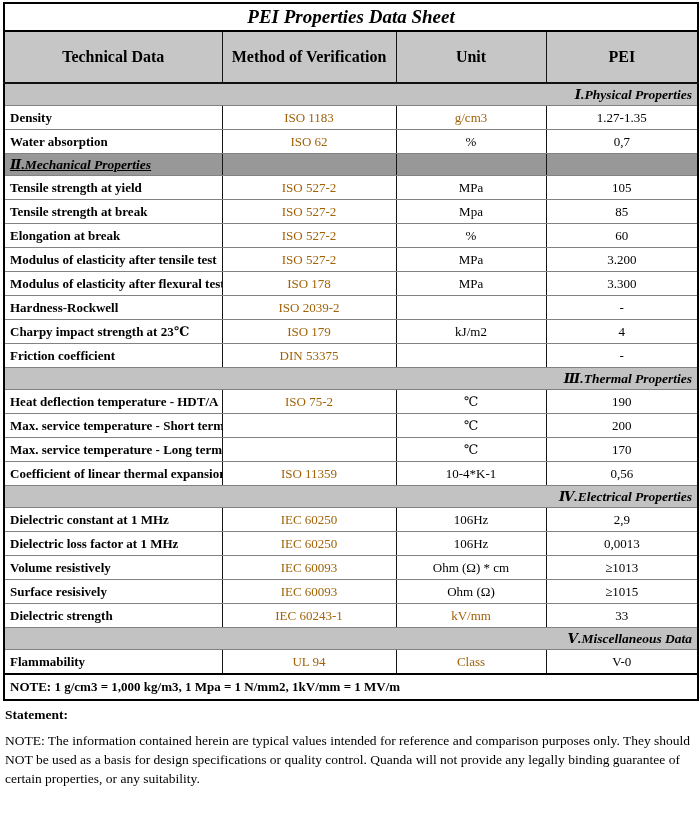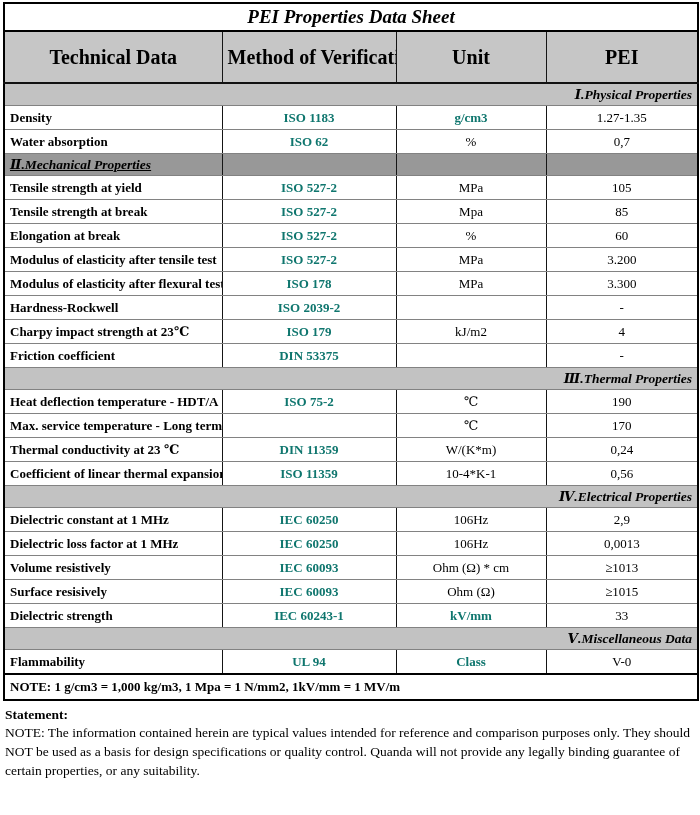--- a/index.html
+++ b/index.html
@@ -5,33 +5,33 @@
   html,body{margin:0;padding:0;background:#fff;}
   body{width:700px;height:815px;font-family:"Liberation Serif","DejaVu Serif",serif;color:#000;}
   .sheet{padding:2px 3px 0 3px;}
   table{width:694px;border-collapse:collapse;border:2px solid #000;table-layout:fixed;}
   col.c1{width:218px}col.c2{width:174px}col.c3{width:150px}col.c4{width:152px}
   td{font-size:13px;padding:0 5px;overflow:hidden;white-space:nowrap;
      border-left:1px solid #151515;border-right:1px solid #151515;
      border-top:1px solid #828282;border-bottom:1px solid #828282;}
   .title-row td{height:26px;font-size:19px;font-weight:bold;font-style:italic;
      text-align:center;background:#fff;border-bottom:2px solid #000;}
-  .header-row td{height:50px;font-size:20px;font-weight:bold;text-align:center;
+  .header-row td{height:50px;font-size:16px;font-weight:bold;text-align:center;
      background:#c6c6c6;border-bottom:2px solid #111;}
   tr.section td{height:21px;background:#c2c2c2;font-weight:bold;font-style:italic;
      font-size:13.5px;text-align:right;}
   tr.section-dark td{height:21px;background:#989898;font-weight:bold;font-style:italic;
      font-size:13.5px;text-align:left;text-decoration:underline;}
   tr.data td{height:23px;}
   tr.data td.prop{font-weight:bold;text-align:left;}
   td.ctr{text-align:center;}
-  .blue{color:#0f766e;font-weight:bold;}
+  .blue{color:#a16207;}
   tr.note-row td{height:24px;font-weight:bold;border-top:2px solid #000;}
   .statement{padding:6px 2px 0 2px;}
-  .statement-label{font-weight:bold;font-size:13.5px;margin-bottom:0;}
+  .statement-label{font-weight:bold;font-size:13.5px;margin-bottom:8px;}
   .statement-text{font-size:13.5px;line-height:19px;white-space:normal;width:690px;}
 </style>
 </head>
 <body>
 
 <div class="sheet">
 <table>
   <colgroup>
         <col class="c1">
         <col class="c2">
@@ -128,30 +128,30 @@
     <td colspan="4">Ⅲ.Thermal Properties</td>
   </tr>
 
   <tr class="data">
     <td class="prop">Heat deflection temperature - HDT/A</td>
     <td class="ctr blue">ISO 75-2</td>
     <td class="ctr">℃</td>
     <td class="ctr">190</td>
   </tr>
   <tr class="data">
+    <td class="prop">Max. service temperature - Short term</td>
+    <td class="ctr blue"></td>
+    <td class="ctr">℃</td>
+    <td class="ctr">200</td>
+  </tr>
+  <tr class="data">
     <td class="prop">Max. service temperature - Long term</td>
     <td class="ctr blue"></td>
     <td class="ctr">℃</td>
     <td class="ctr">170</td>
-  </tr>
-  <tr class="data">
-    <td class="prop">Thermal conductivity at 23 ℃</td>
-    <td class="ctr blue">DIN 11359</td>
-    <td class="ctr">W/(K*m)</td>
-    <td class="ctr">0,24</td>
   </tr>
   <tr class="data">
     <td class="prop">Coefficient of linear thermal expansion</td>
     <td class="ctr blue">ISO 11359</td>
     <td class="ctr">10-4*K-1</td>
     <td class="ctr">0,56</td>
   </tr>
 
   <tr class="section">
     <td colspan="4">Ⅳ.Electrical Properties</td>

